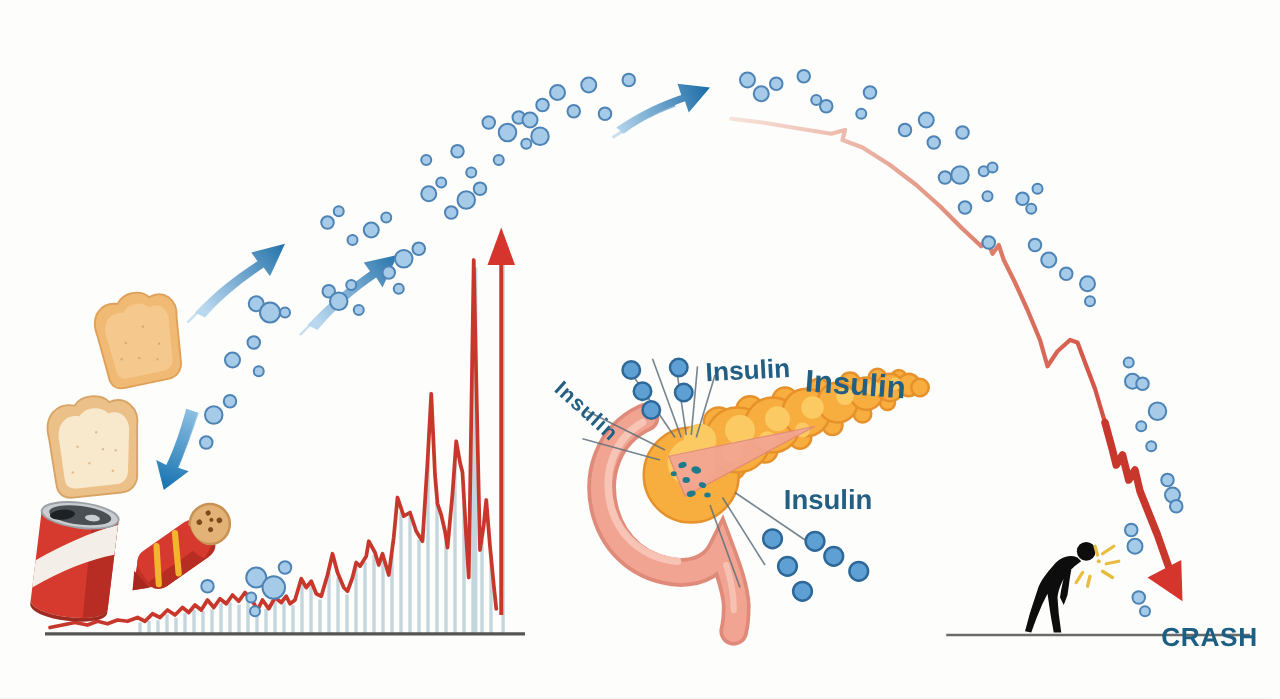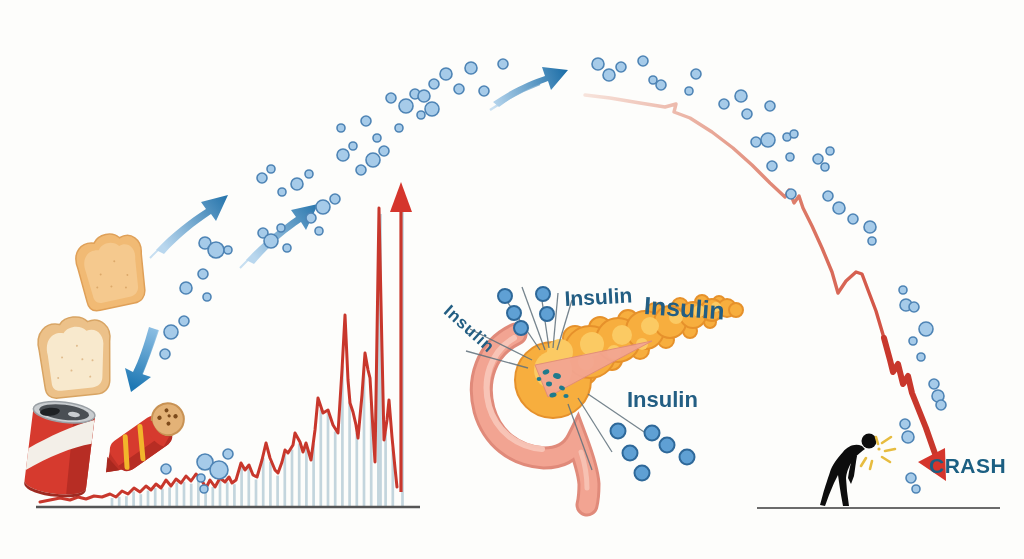--- a/index.html
+++ b/index.html
@@ -11,21 +11,21 @@
   .stage svg{position:absolute;left:0;top:0;}
   .lbl{
     position:absolute;font-weight:bold;color:#235e83;
     white-space:nowrap;transform-origin:left top;line-height:1;
     user-select:none;
   }
   #lbl-insulin-left{left:452px;top:302px;font-size:17px;transform:rotate(42deg);letter-spacing:1px;}
   #lbl-insulin-top{left:564px;top:288px;font-size:21px;transform:rotate(-3deg);}
   #lbl-insulin-right{left:645px;top:293px;font-size:25px;transform:rotate(4deg);}
   #lbl-insulin-bottom{left:627px;top:389px;font-size:22px;}
-  #lbl-crash{left:929px;top:455px;font-size:21px;color:#1c5f82;letter-spacing:.5px;}
+  #lbl-crash{left:929px;top:500px;font-size:21px;color:#1c5f82;letter-spacing:.5px;}
 </style>
 </head>
 <body>
 
 <div class="stage">
 <svg width="1024" height="559" viewBox="0 0 1024 559">
   <defs>
     <linearGradient id="fadeRed" gradientUnits="userSpaceOnUse" x1="585" y1="0" x2="940" y2="0">
       <stop offset="0" stop-color="#f7e3db"></stop>
       <stop offset="0.3" stop-color="#ebb3a4"></stop>

